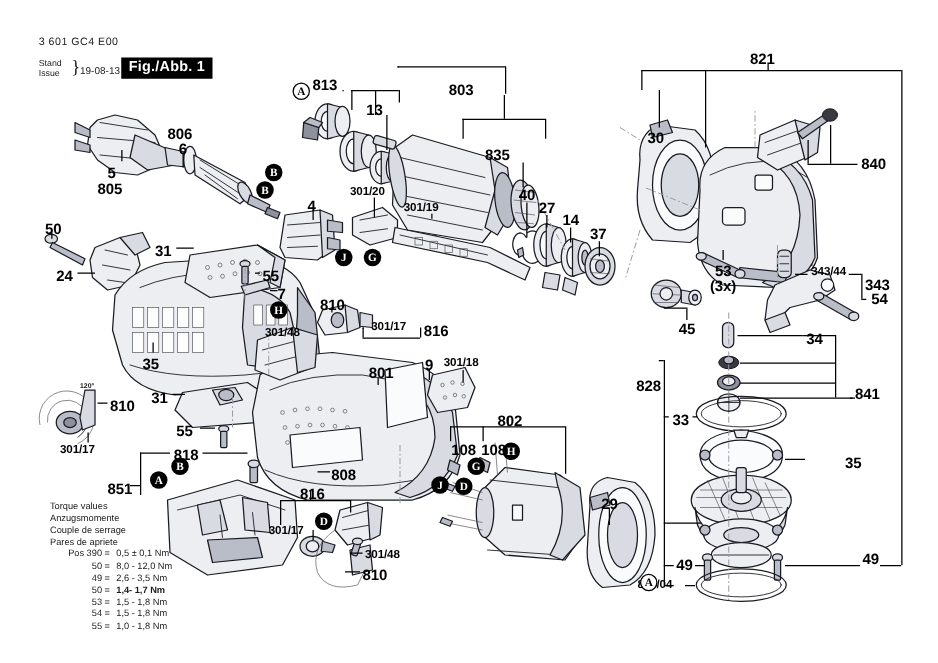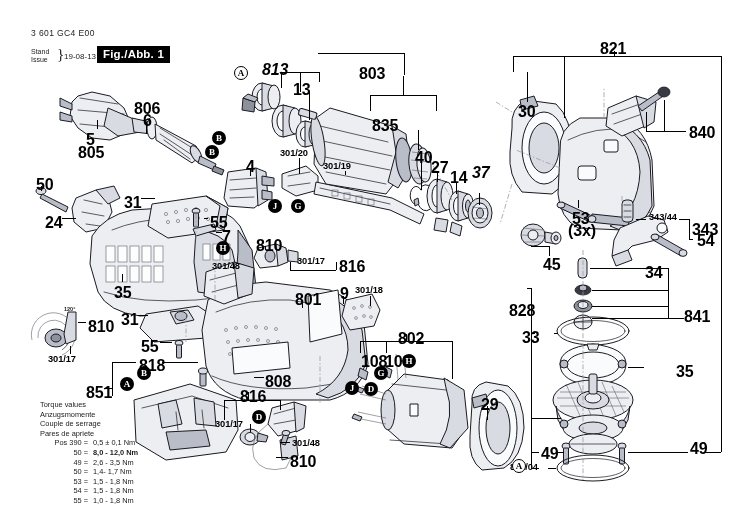--- a/index.html
+++ b/index.html
@@ -20,21 +20,21 @@
   
   .torque{position:absolute;left:40px;top:400px;font-size:7.4px;line-height:9.6px;color:#1a1a1a;}
   .torque .ln{white-space:pre;}
   .torque .rows{margin-top:0px;}
   .torque .r{white-space:pre;}
 
   
   .disclaimer{position:absolute;left:607px;top:456px;font-size:7.4px;line-height:9.4px;color:#1a1a1a;}
 
   
-  .cal{position:absolute;font-size:16px;font-weight:bold;color:#000;white-space:nowrap;
+  .cal{position:absolute;font-size:12px;font-weight:bold;color:#000;white-space:nowrap;
        letter-spacing:-.1px;}
   .cal.sm{font-size:9.3px;}
 
   
   .mk{position:absolute;width:14px;height:14px;border-radius:50%;background:#000;color:#fff;
       font-size:9px;font-weight:bold;display:flex;align-items:center;justify-content:center;
       font-family:"Liberation Serif","DejaVu Serif",serif;}
   .mk.open{background:#fff;color:#000;border:1.3px solid #000;box-sizing:border-box;}
 
   
@@ -673,30 +673,30 @@
       <div class="cal" style="left: 210px; top: 214px;">55</div>
       <div class="cal" style="left: 222px; top: 228px;">7</div>
       <div class="cal" style="left: 114px; top: 284px;">35</div>
       <div class="cal" style="left: 88px; top: 318px;">810</div>
       <div class="cal sm" style="left: 48px; top: 354px;">301/17</div>
       <div class="cal" style="left: 121px; top: 311px;">31</div>
       <div class="cal" style="left: 141px; top: 338px;">55</div>
       <div class="cal" style="left: 139px; top: 357px;">818</div>
       <div class="cal" style="left: 86px; top: 384px;">851</div>
       <div class="cal" style="left: 246px; top: 158px;">4</div>
-      <div class="cal" style="left: 262px; top: 61px; font-style: italic;">813</div>
+      <div class="cal" style="left: 250px; top: 61px;">813</div>
       <div class="cal" style="left: 293px; top: 81px;">13</div>
       <div class="cal" style="left: 359px; top: 65px;">803</div>
-      <div class="cal" style="left: 372px; top: 117px;">835</div>
+      <div class="cal" style="left: 388px; top: 117px;">835</div>
       <div class="cal sm" style="left: 280px; top: 148px;">301/20</div>
       <div class="cal sm" style="left: 323px; top: 161px;">301/19</div>
       <div class="cal" style="left: 415px; top: 149px;">40</div>
       <div class="cal" style="left: 431px; top: 159px;">27</div>
       <div class="cal" style="left: 450px; top: 169px;">14</div>
-      <div class="cal" style="left: 472px; top: 164px; font-style: italic;">37</div>
+      <div class="cal" style="left: 472px; top: 180px;">37</div>
       <div class="cal" style="left: 256px; top: 237px;">810</div>
       <div class="cal sm" style="left: 297px; top: 256px;">301/17</div>
       <div class="cal" style="left: 339px; top: 258px;">816</div>
       <div class="cal" style="left: 295px; top: 291px;">801</div>
       <div class="cal" style="left: 340px; top: 285px;">9</div>
       <div class="cal sm" style="left: 355px; top: 285px;">301/18</div>
       <div class="cal" style="left: 265px; top: 373px;">808</div>
       <div class="cal" style="left: 240px; top: 388px;">816</div>
       <div class="cal sm" style="left: 215px; top: 419px;">301/17</div>
       <div class="cal sm" style="left: 292px; top: 438px;">301/48</div>
@@ -711,21 +711,21 @@
       <div class="cal" style="left: 689px; top: 124px;">840</div>
       <div class="cal" style="left: 572px; top: 210px;">53</div>
       <div class="cal" style="left: 568px; top: 222px;">(3x)</div>
       <div class="cal" style="left: 543px; top: 256px;">45</div>
       <div class="cal sm" style="left: 649px; top: 212px;">343/44</div>
       <div class="cal" style="left: 692px; top: 221px;">343</div>
       <div class="cal" style="left: 697px; top: 232px;">54</div>
       <div class="cal" style="left: 645px; top: 264px;">34</div>
       <div class="cal" style="left: 509px; top: 302px;">828</div>
       <div class="cal" style="left: 684px; top: 308px;">841</div>
-      <div class="cal" style="left: 522px; top: 329px;">33</div>
+      <div class="cal" style="left: 538px; top: 329px;">33</div>
       <div class="cal" style="left: 646px; top: 363px; margin-left: 30px;">35</div>
       <div class="cal" style="left: 541px; top: 445px;">49</div>
       <div class="cal" style="left: 690px; top: 440px;">49</div>
       <div class="cal sm" style="left: 510px; top: 462px;">828/04</div>
     </div>
 
   <div id="marker-layer">
       <div class="mk open" style="left: 234px; top: 66px;">A</div>
       <div class="mk" style="left: 212px; top: 131px;">B</div>
       <div class="mk" style="left: 205px; top: 145px;">B</div>
@@ -744,23 +744,23 @@
 
   <div style="position:absolute;left:64px;top:306px;font-size:5.5px;font-weight:bold;">120°</div>
 
   <div class="torque">
     <div class="ln">Torque values</div>
     <div class="ln">Anzugsmomente</div>
     <div class="ln">Couple de serrage</div>
     <div class="ln">Pares de apriete</div>
     <div class="rows" id="torque-rows">
         <div class="r"><span style="display: inline-block; width: 48px; text-align: right;">Pos 390 =</span><span style="margin-left: 5px;">0,5 ± 0,1 Nm</span></div>
-        <div class="r"><span style="display: inline-block; width: 48px; text-align: right;">50 =</span><span style="margin-left: 5px; font-weight: bold;">8,0 - 12,0 Nm</span></div>
+        <div class="r"><span style="display: inline-block; width: 48px; text-align: right;">50 =</span><span style="margin-left: 5px;">8,0 - 12,0 Nm</span></div>
         <div class="r"><span style="display: inline-block; width: 48px; text-align: right;">49 =</span><span style="margin-left: 5px;">2,6 - 3,5 Nm</span></div>
-        <div class="r"><span style="display: inline-block; width: 48px; text-align: right;">50 =</span><span style="margin-left: 5px;">1,4- 1,7 Nm</span></div>
+        <div class="r"><span style="display: inline-block; width: 48px; text-align: right;">50 =</span><span style="margin-left: 5px; font-weight: bold;">1,4- 1,7 Nm</span></div>
         <div class="r"><span style="display: inline-block; width: 48px; text-align: right;">53 =</span><span style="margin-left: 5px;">1,5 - 1,8 Nm</span></div>
         <div class="r"><span style="display: inline-block; width: 48px; text-align: right;">54 =</span><span style="margin-left: 5px;">1,5 - 1,8 Nm</span></div>
         <div class="r"><span style="display: inline-block; width: 48px; text-align: right;">55 =</span><span style="margin-left: 5px;">1,0 - 1,8 Nm</span></div>
       </div>
   </div>
 
 
 </div>
 
 </body></html>

